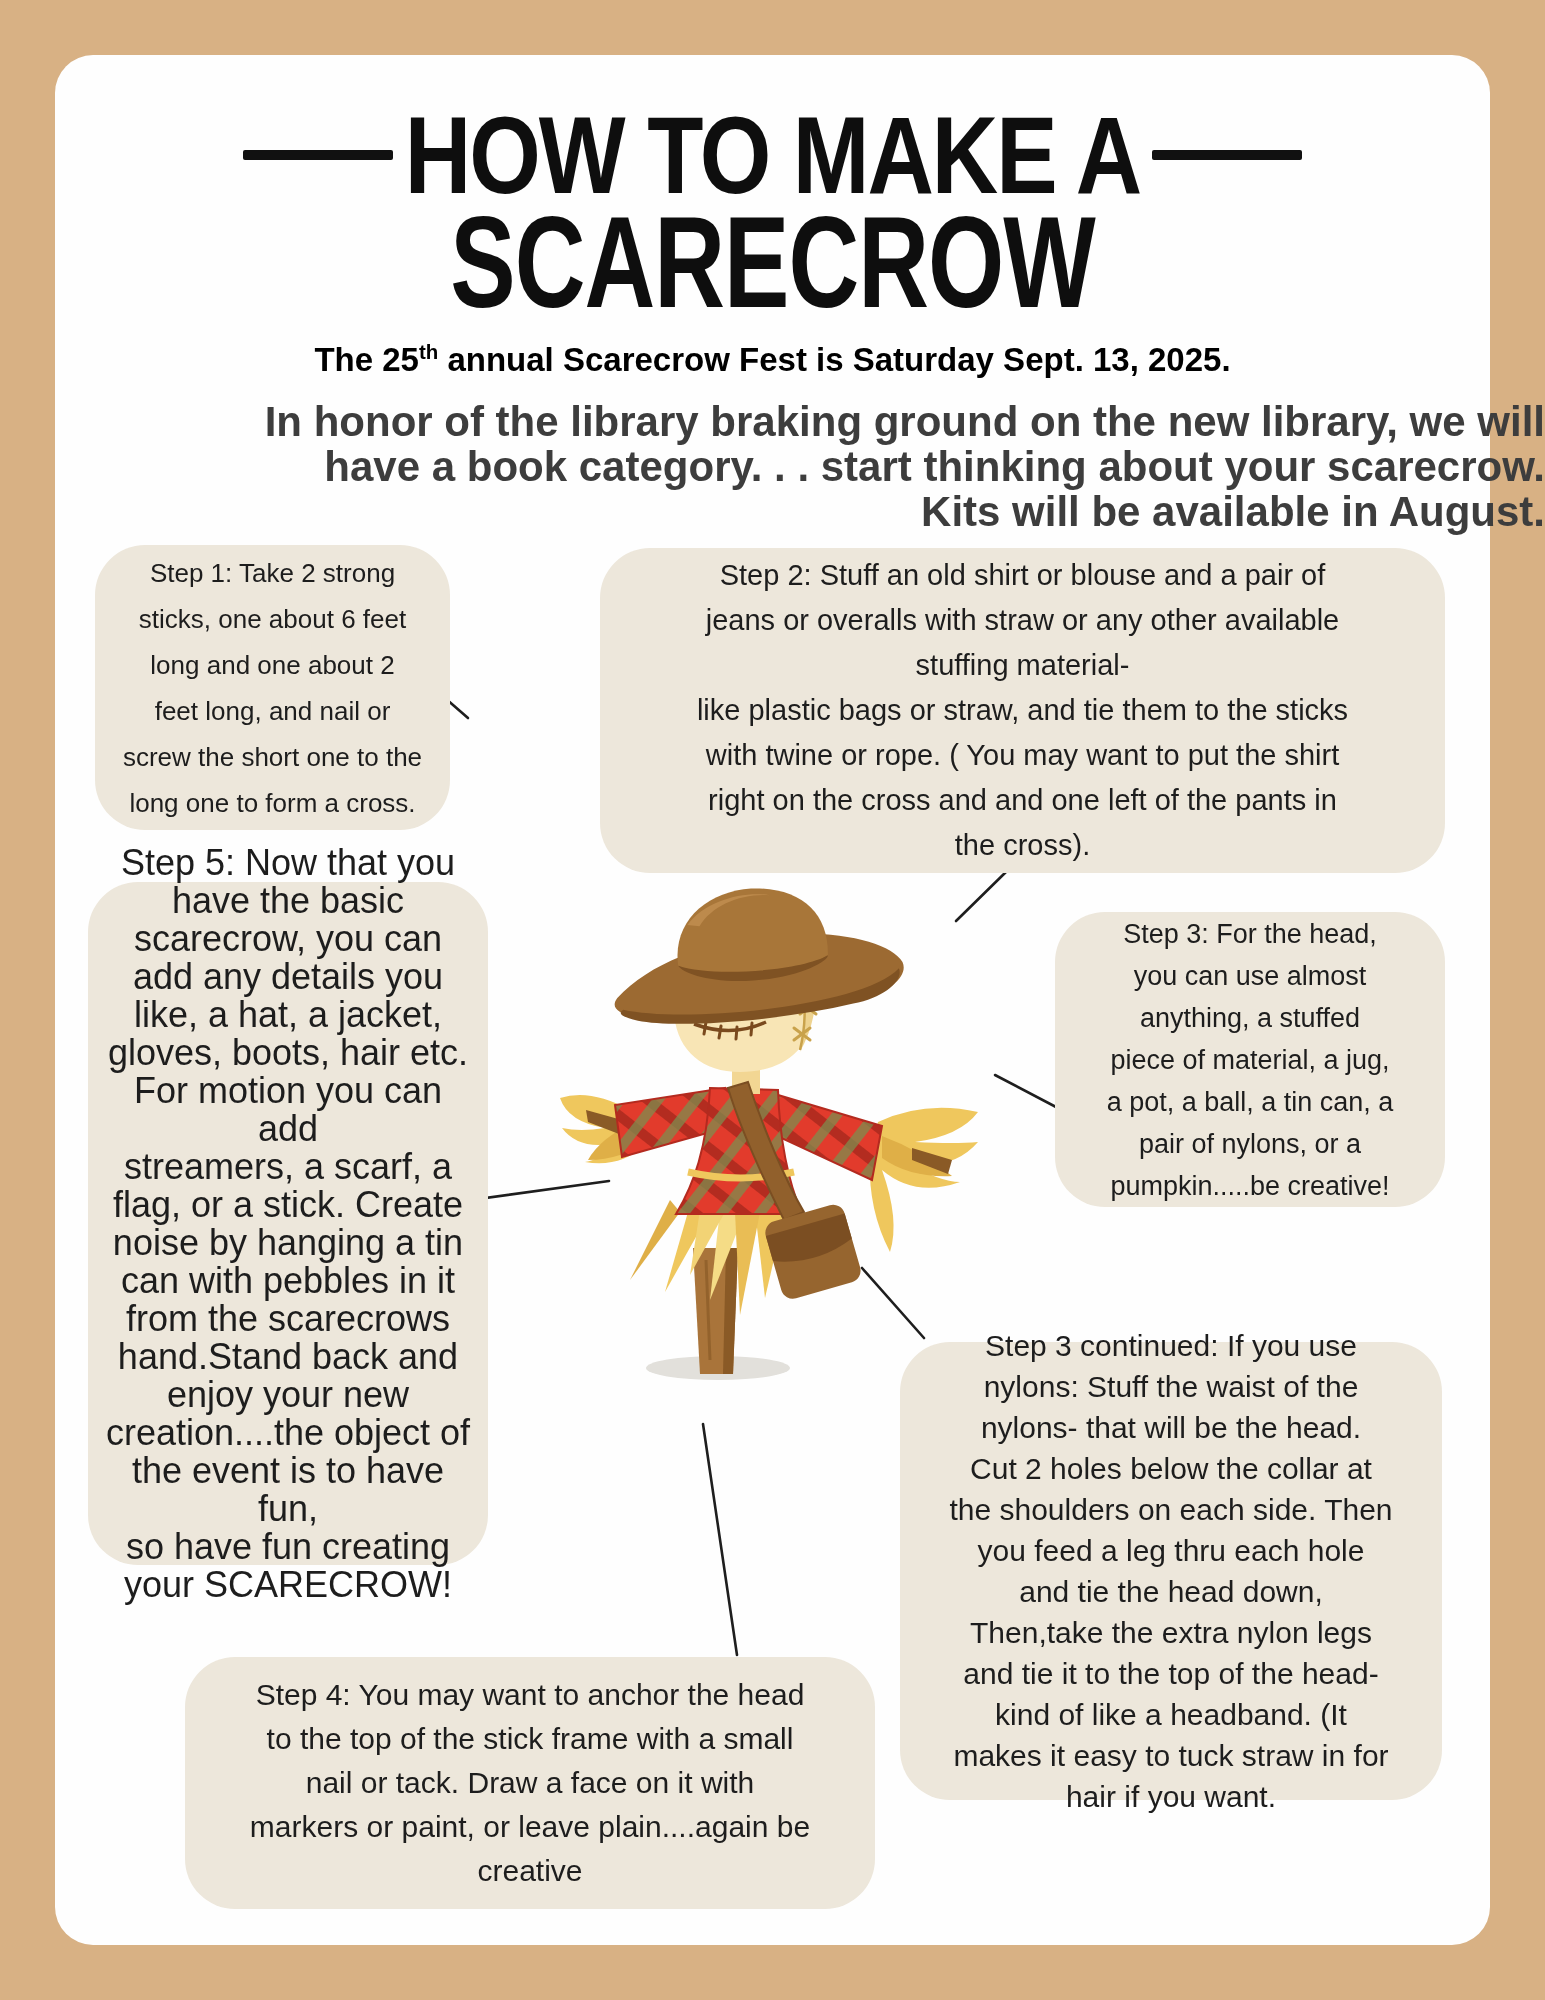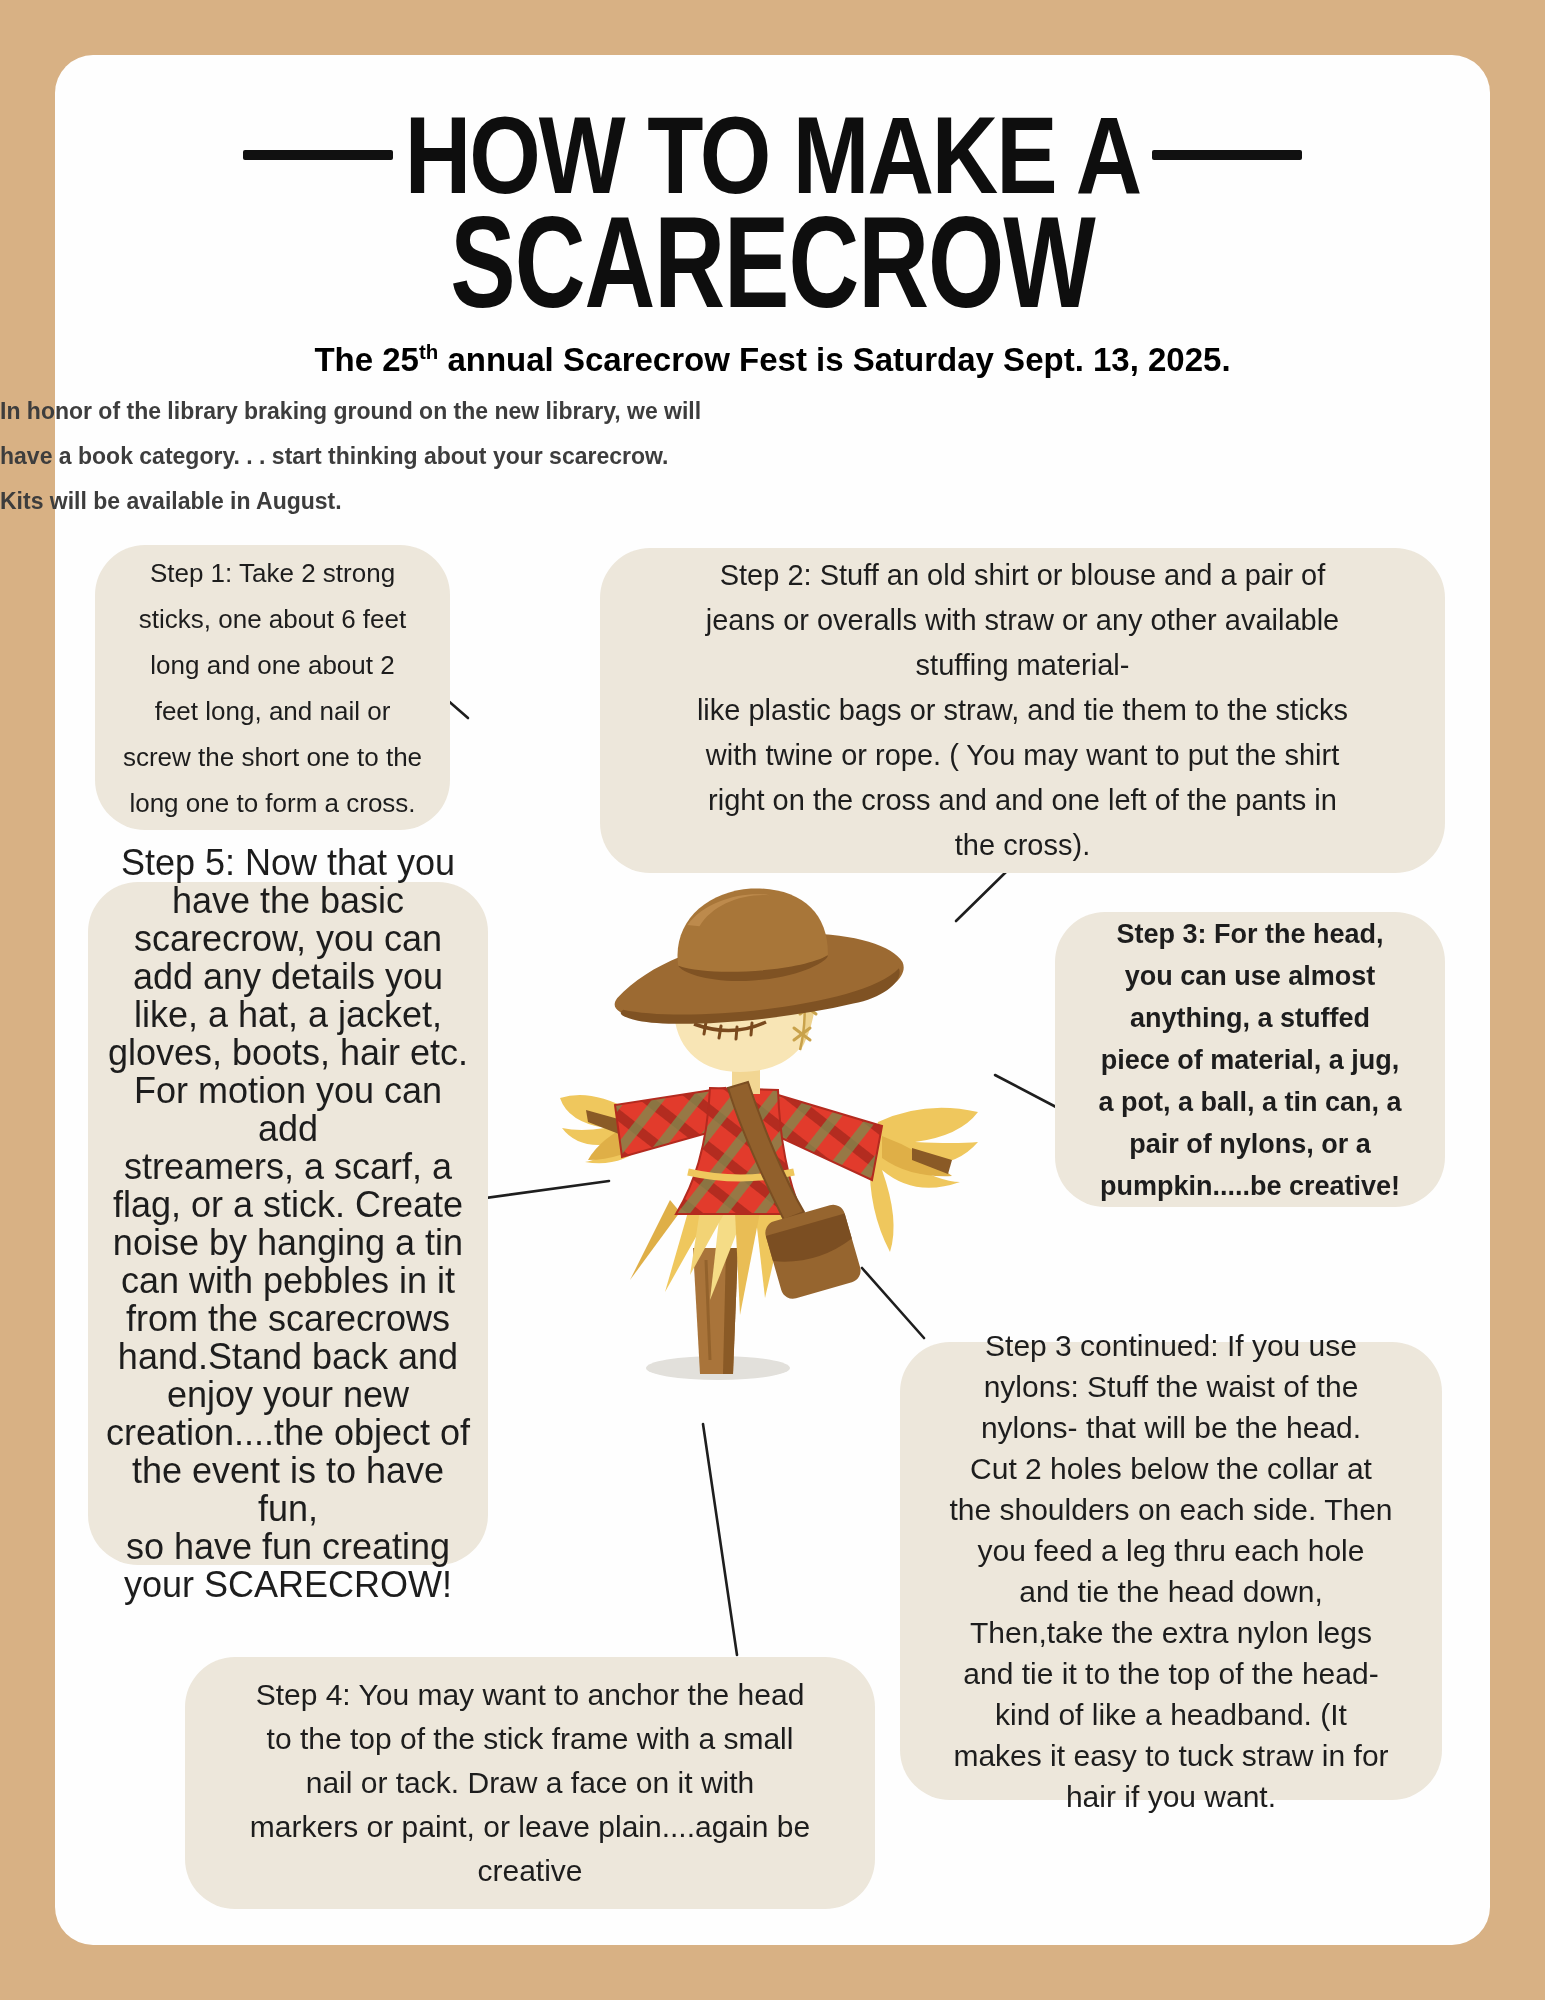--- a/index.html
+++ b/index.html
@@ -11,31 +11,31 @@
   .t-line{position:absolute;left:0;width:1545px;text-align:center;color:#0E0E0E;font-weight:700;}
   #title1{top:94px;font-size:92px;letter-spacing:-2px;transform:scaleY(1.18);transform-origin:center top;white-space:nowrap;}
   #title2{top:188px;font-size:98px;letter-spacing:-1px;transform:scaleY(1.32);transform-origin:center top;white-space:nowrap;}
   .title-bar{position:absolute;top:150px;height:10px;background:#111;border-radius:2px;}
   #bar-left{left:243px;width:150px;}
   #bar-right{left:1152px;width:150px;}
   
   #subtitle{position:absolute;top:340px;left:0;width:1545px;text-align:center;color:#000000;
             font-weight:700;font-size:33px;white-space:nowrap;}
   #subtitle sup{font-size:0.62em;}
-  .intro-line{position:absolute;left:0;width:1545px;text-align:left;color:#3D3D3D;font-weight:700;
-              font-size:23px;white-space:nowrap;}
+  .intro-line{position:absolute;left:0;width:1545px;text-align:right;color:#3D3D3D;font-weight:700;
+              font-size:42px;white-space:nowrap;}
   #intro0{top:398px;} #intro1{top:443px;} #intro2{top:488px;}
   
   .bubble{position:absolute;background:#EDE7DB;border-radius:50px;display:flex;align-items:center;
           justify-content:flex-start;color:#1D1D1D;font-weight:400;}
   .bubble-text{white-space:pre-line;text-align:center;width:100%;padding:0 14px;}
   #b1{left:95px;top:545px;width:355px;height:285px;font-size:26px;line-height:46px;}
   #b2{left:600px;top:548px;width:845px;height:325px;font-size:29px;line-height:45px;}
   #b5{left:88px;top:882px;width:400px;height:683px;font-size:36px;line-height:38px;}
-  #b3{left:1055px;top:912px;width:390px;height:295px;font-size:27px;line-height:42px;font-weight:bold;}
+  #b3{left:1055px;top:912px;width:390px;height:295px;font-size:27px;line-height:42px;}
   #b3c{left:900px;top:1342px;width:542px;height:458px;font-size:30px;line-height:41px;}
   #b4{left:185px;top:1657px;width:690px;height:252px;font-size:30px;line-height:44px;}
   #connectors{position:absolute;left:0;top:0;width:1545px;height:2000px;pointer-events:none;}
   #scarecrow{position:absolute;left:560px;top:860px;width:420px;height:540px;}
 </style>
 </head>
 <body>
 
 <div id="page">
   <div id="card"></div>

